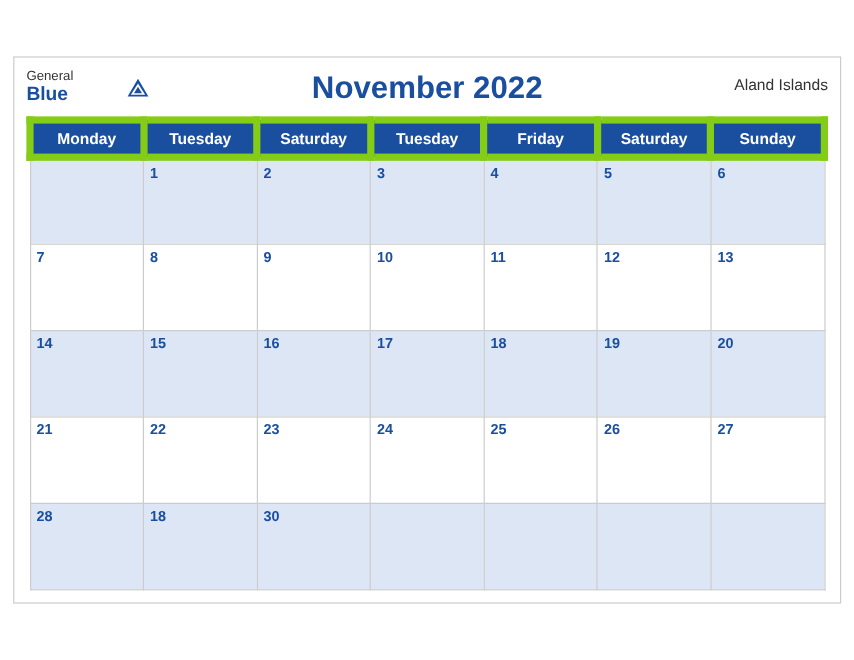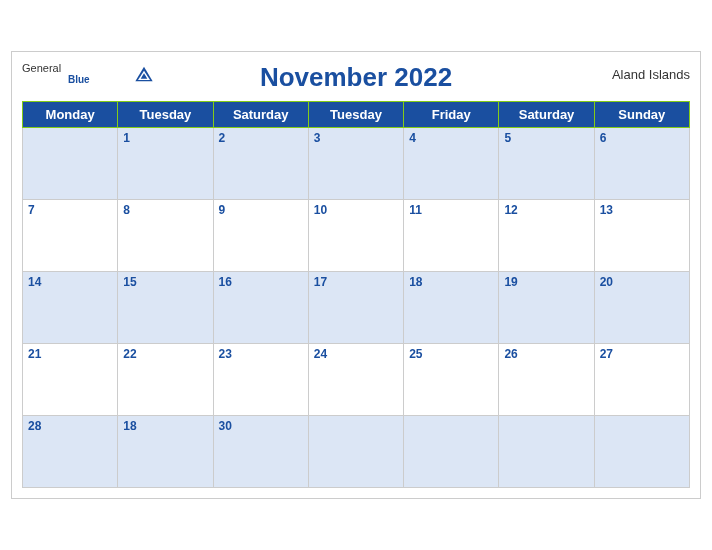--- a/index.html
+++ b/index.html
@@ -33,25 +33,24 @@
       flex-direction: column;
       align-items: center;
     }
     .logo-text-general {
       font-size: 11px;
       color: #333;
       font-weight: normal;
       line-height: 1.1;
     }
     .logo-text-blue {
-      font-size: 10px;
+      font-size: 16px;
       font-weight: bold;
       color: #1a4fa0;
       line-height: 1.1;
-      margin-left: 46px;
     }
     .logo-icon {
       width: 20px;
       height: 18px;
       margin-left: 4px;
     }
     .logo-row {
       display: flex;
       align-items: center;
       gap: 40px;
@@ -73,21 +72,21 @@
       width: 100%;
       border-collapse: collapse;
     }
     .calendar-table thead tr th {
       background-color: #1a4fa0;
       color: #fff;
       font-size: 13px;
       font-weight: bold;
       text-align: center;
       padding: 5px 2px;
-      border: 1px solid #84cc16;
+      border: 6px solid #84cc16;
     }
     .calendar-table tbody tr td {
       border: 1px solid #ccc;
       vertical-align: top;
       height: 72px;
       width: calc(100% / 7);
       padding: 3px 5px;
       font-size: 12px;
       color: #1a4fa0;
       font-weight: bold;

